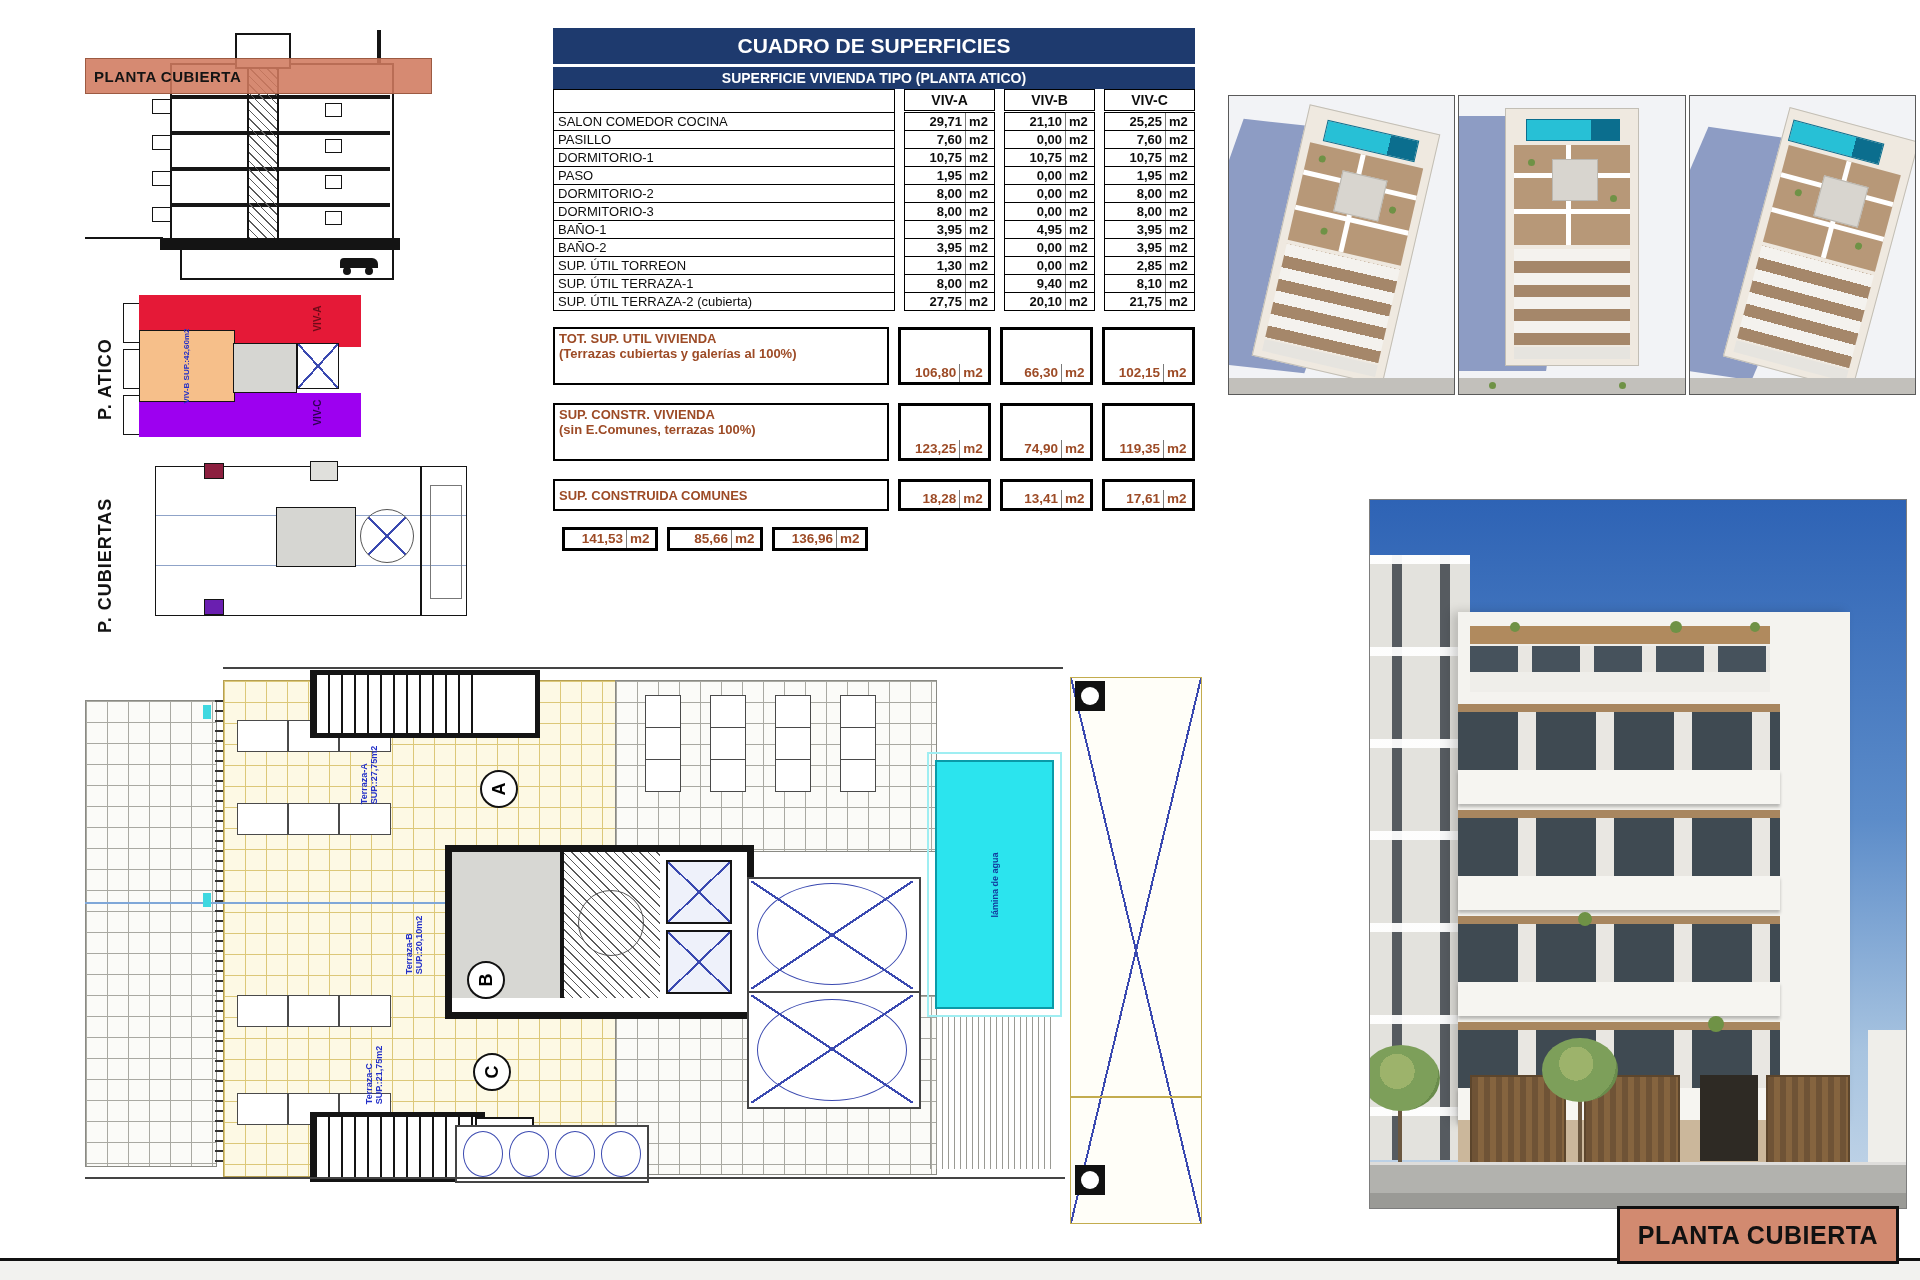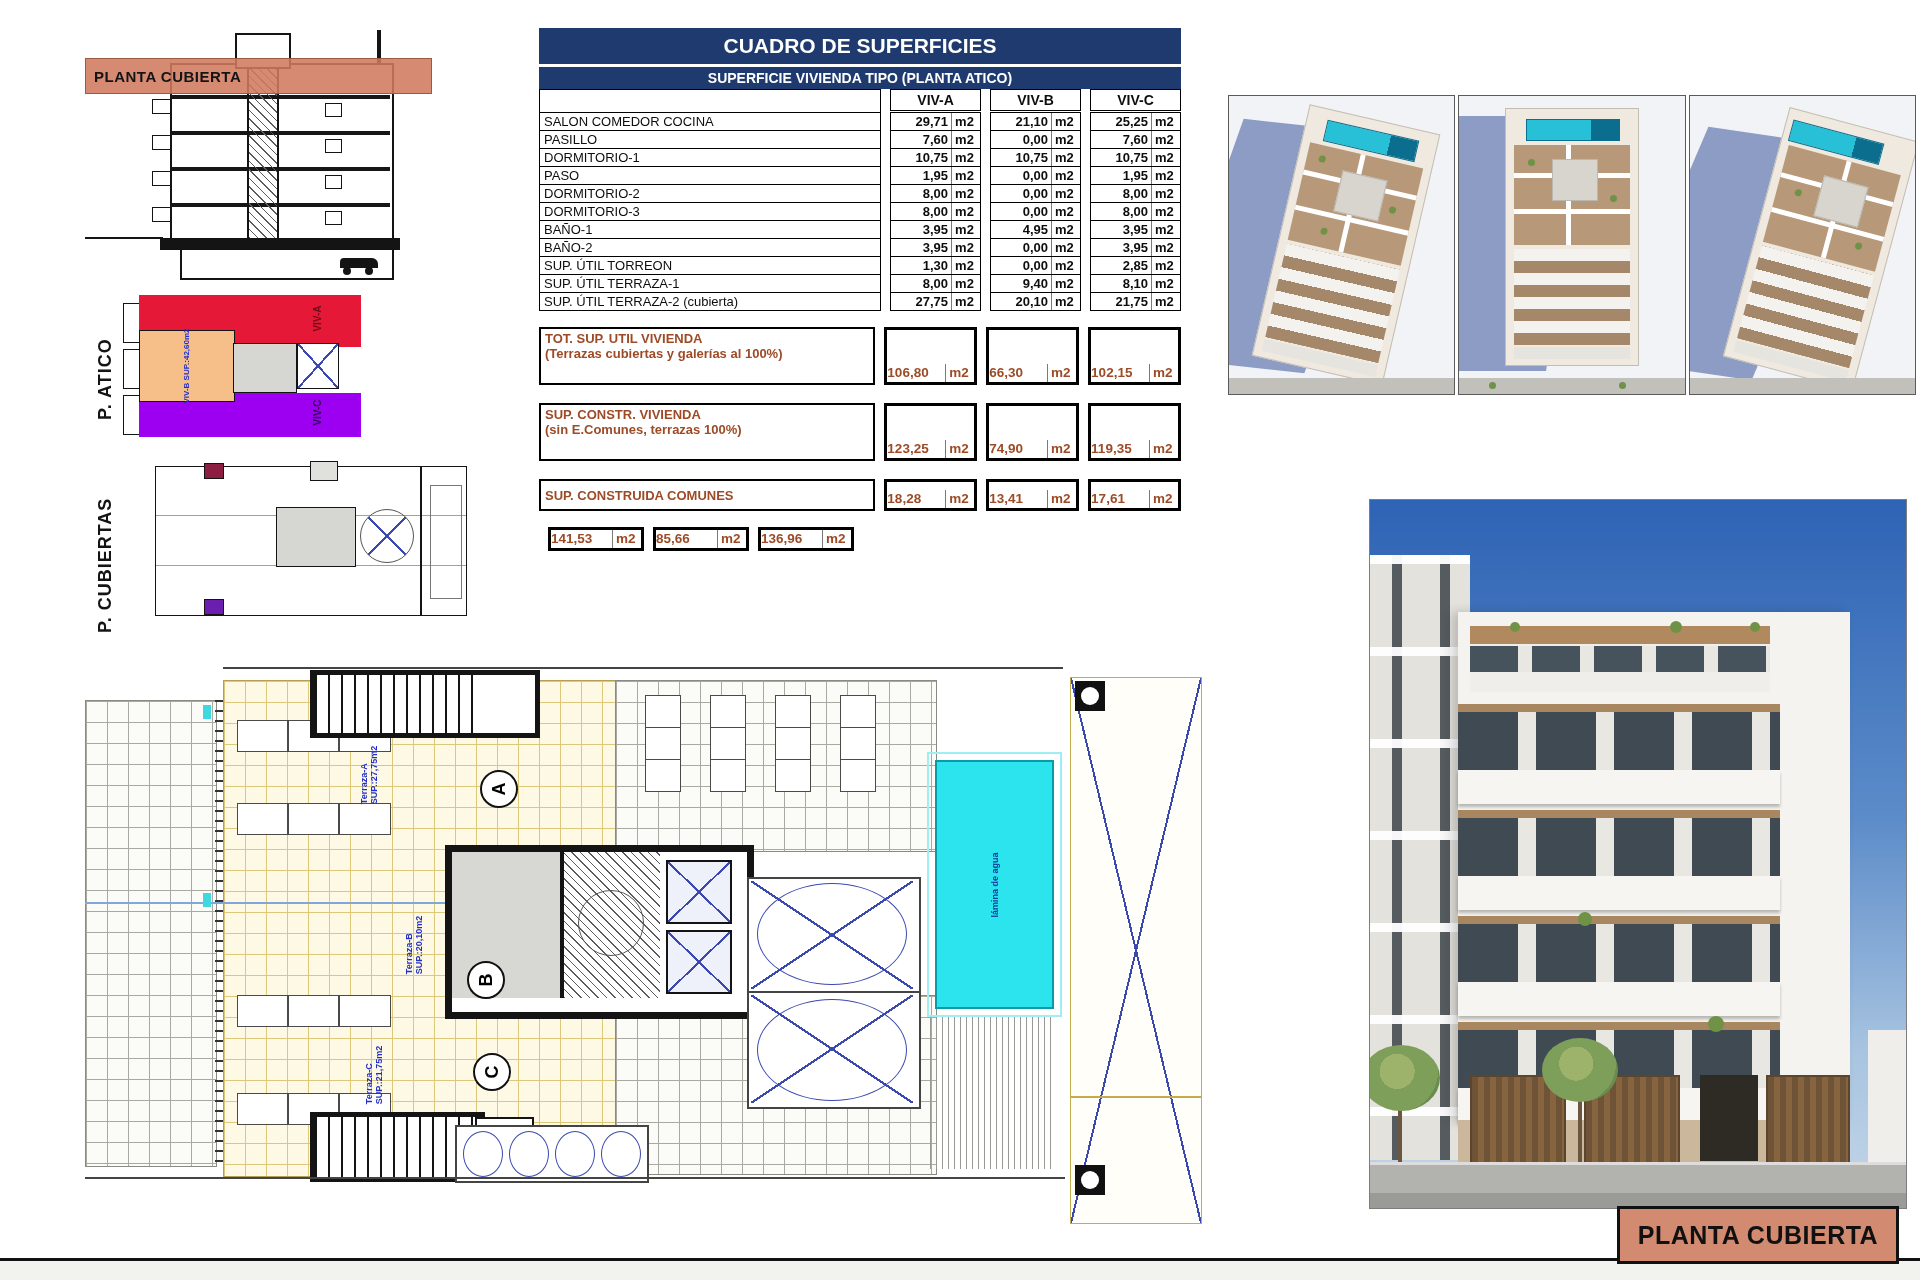--- a/index.html
+++ b/index.html
@@ -27,21 +27,21 @@
   .tbar{background:#1e3a6e;color:#ffffff;text-align:center;font-weight:700;display:flex;align-items:center;justify-content:center;}
   .trow{display:flex;margin-top:-1px;}
   .c-label{width:336px;border:1px solid #000;padding:1px 4px;display:flex;align-items:center;background:#fff;}
   .vgroup{width:90px;margin-left:9px;border:1px solid #000;display:flex;background:#fff;}
   .vgroup .num{flex:1;text-align:right;padding:1px 3px 1px 0;font-weight:600;}
   .vgroup .unit{width:25px;border-left:1px solid #7a7a7a;padding:1px 0 1px 3px;font-weight:600;}
   .hdr .vgroup{justify-content:center;font-weight:700;font-size:14px;border:1px solid #000;}
   .brown{color:#9d4b26;font-weight:700;}
   .sum-label{width:336px;border:2px solid #000;padding:2px 4px;background:#fff;}
   .sum-val{width:90px;margin-left:9px;border:3px solid #000;display:flex;align-items:flex-end;background:#fff;}
-  .sum-val .num{flex:1;text-align:left;padding:1px 3px 2px 0;font-size:13.5px;}
+  .sum-val .num{flex:1;text-align:right;padding:1px 3px 2px 0;font-size:13.5px;}
   .sum-val .unit{width:25px;border-left:1px solid #7a7a7a;padding:1px 0 2px 3px;font-size:13.5px;}
   
   #aerials{display:flex;gap:3px;}
   .panel{flex:1;border:1.5px solid #5a5a5a;background:#f2f3f6;position:relative;overflow:hidden;}
   .shadow{position:absolute;background:#8d9cc4;}
   .bld{position:absolute;width:132px;height:256px;background:#efe9e0;border:1px solid #c2beb5;}
   .panel:nth-child(1) .bld{left:50px;top:20px;transform:rotate(13deg);}
   .panel:nth-child(2) .bld{left:46px;top:12px;transform:rotate(0deg);}
   .panel:nth-child(3) .bld{left:64px;top:24px;transform:rotate(15deg);}
   .pool-s{position:absolute;left:20px;top:10px;width:92px;height:20px;background:linear-gradient(90deg,#27c0d6 0 70%,#0b6e8e 70%);border:1px solid #0b6e8e;}
@@ -141,21 +141,21 @@
       <div class="abs" style="left:120px;top:40px;width:78px;height:58px;background:#d6d6d2;border:1.5px solid #141414;"></div>
       <div class="abs xcross" style="left:204px;top:42px;width:52px;height:52px;border:1px solid #555;border-radius:50%;"></div>
       <div class="abs" style="left:264px;top:0;width:1.5px;height:100%;background:#141414;"></div>
       <div class="abs" style="left:274px;top:18px;width:30px;height:112px;border:1px solid #777;"></div>
       <div class="abs" style="left:48px;top:-4px;width:18px;height:14px;background:#8c1f3f;border:1px solid #141414;"></div>
       <div class="abs" style="left:48px;top:132px;width:18px;height:14px;background:#6a1fb0;border:1px solid #141414;"></div>
       <div class="abs" style="left:154px;top:-6px;width:26px;height:18px;background:#e0e0dc;border:1px solid #141414;"></div>
     </div>
   </div>
 
-  <div id="surface-table" class="abs" style="left:539px;top:28px;">
+  <div id="surface-table" class="abs" style="left:553px;top:28px;">
     <div class="tbar" style="height:36px;font-size:21px;">CUADRO DE SUPERFICIES</div>
     <div class="tbar" style="height:22px;font-size:14px;margin-top:3px;">SUPERFICIE VIVIENDA TIPO  (PLANTA ATICO)</div>
 
     <div class="trow hdr" style="margin-top:0;">
       <div class="c-label" style="height:20px;"></div>
       <div class="vgroup" style="height:20px;align-items:center;">VIV-A</div>
       <div class="vgroup" style="height:20px;align-items:center;">VIV-B</div>
       <div class="vgroup" style="height:20px;align-items:center;">VIV-C</div>
     </div>
 

